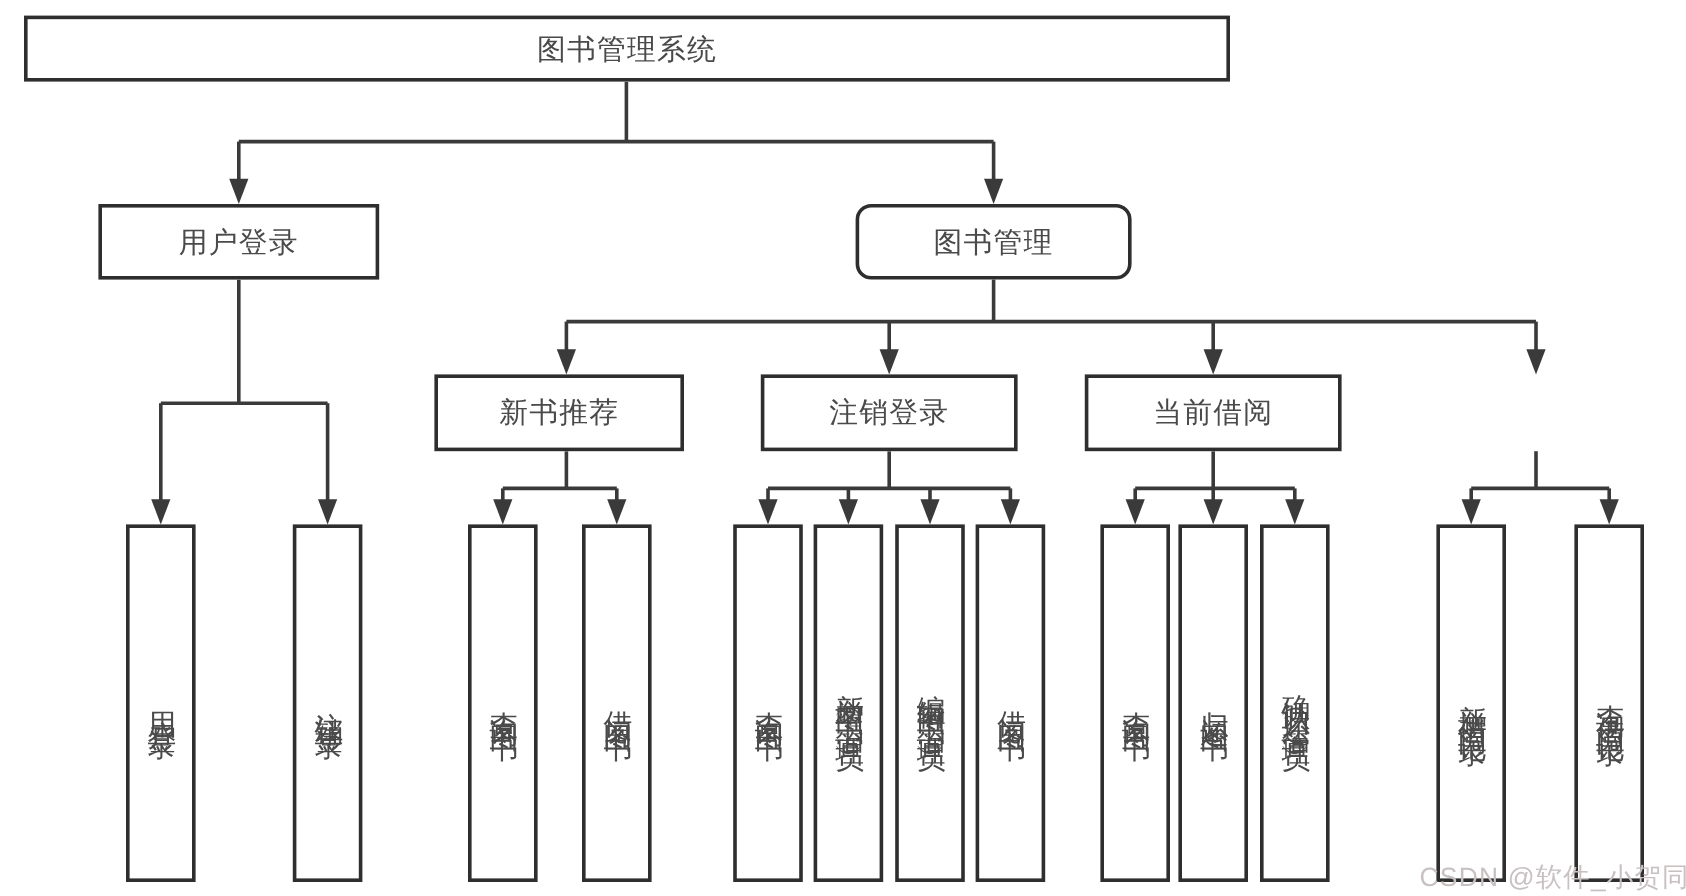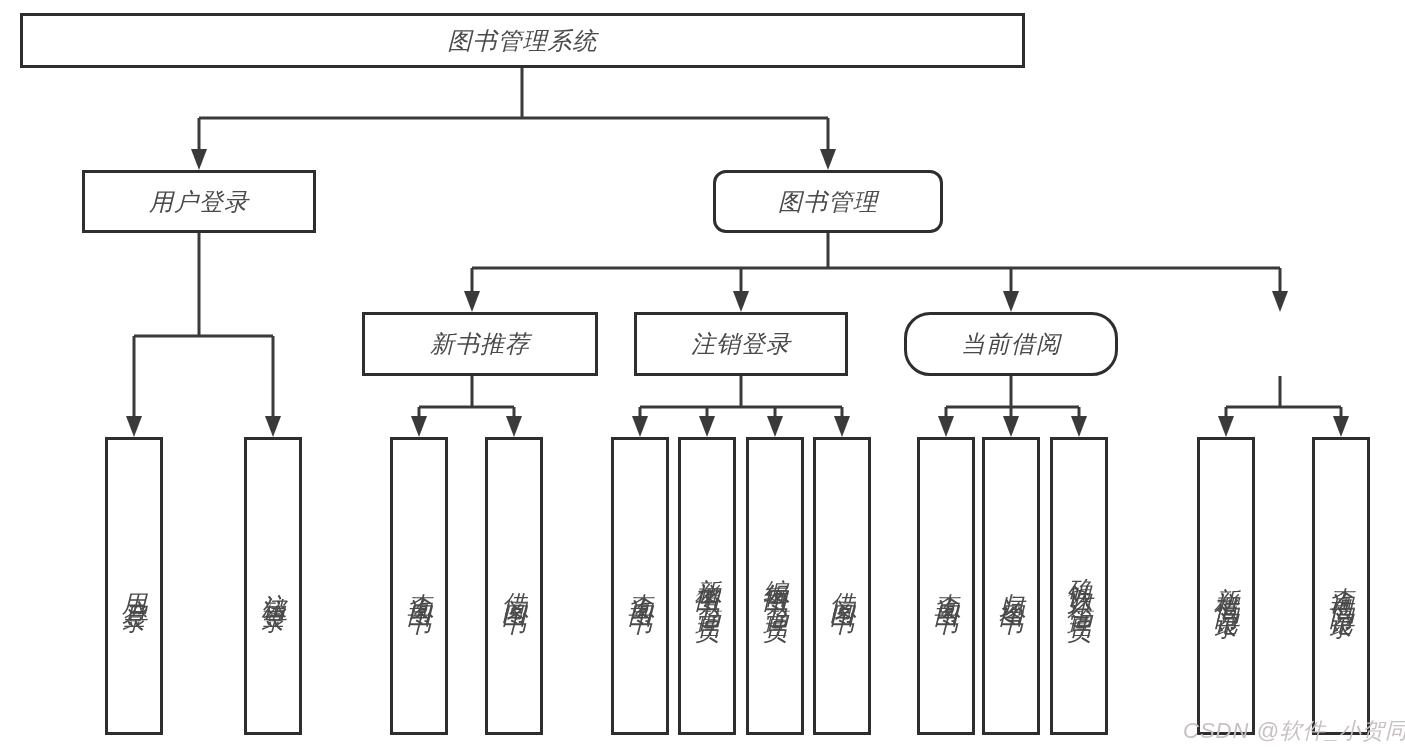--- a/index.html
+++ b/index.html
@@ -13,21 +13,20 @@
   html, body {
     background: var(--background);
     font-family: "Liberation Sans", "DejaVu Sans", sans-serif;
   }
   .canvas {
     position: relative;
     width: 1405px;
     height: 747px;
     background: var(--background);
     overflow: hidden;
-    font-style: italic;
   }
   .connectors {
     position: absolute;
     left: 0; top: 0;
     width: 1405px;
     height: 747px;
     color: var(--line);
   }
   .box {
     position: absolute;
@@ -142,27 +141,27 @@
     <span>图书管理系统</span>
   </div>
 
   <div class="box" style="left:82px; top:170px; width:234px; height:63px;">
     <span>用户登录</span>
   </div>
   <div class="box" style="left:713px; top:170px; width:230px; height:63px;border-radius:13px;">
     <span>图书管理</span>
   </div>
 
-  <div class="box" style="left:362px; top:312px; width:236px; height:64px;">
+  <div class="box" style="left:362px; top:312px; width:208px; height:64px;">
     <span>新书推荐</span>
   </div>
   <div class="box" style="left:634px; top:312px; width:214px; height:64px;">
     <span>注销登录</span>
   </div>
-  <div class="box" style="left:904px; top:312px; width:214px; height:64px;border-radius:26px;">
+  <div class="box" style="left:904px; top:312px; width:214px; height:64px;">
     <span>当前借阅</span>
   </div>
 
   <div class="box leaf" style="left:105px;">
     <span>用户登录</span>
   </div>
   <div class="box leaf" style="left:244px;">
     <span>注销登录</span>
   </div>
 

